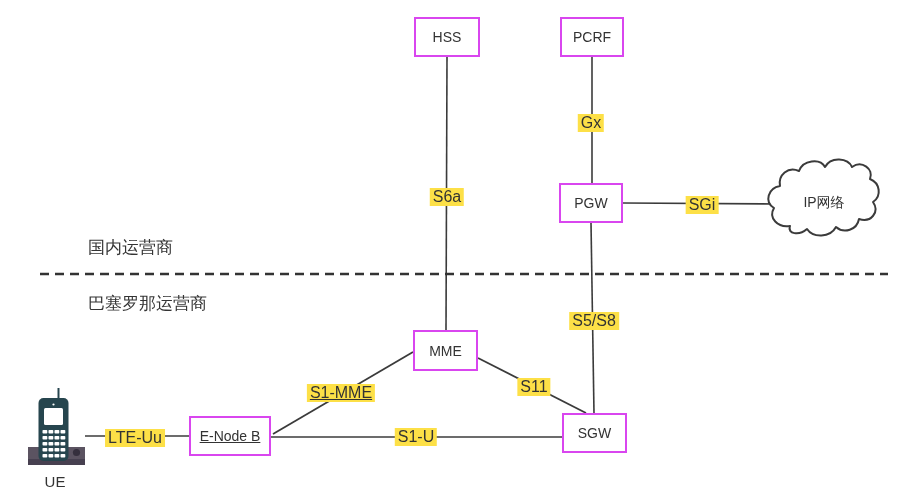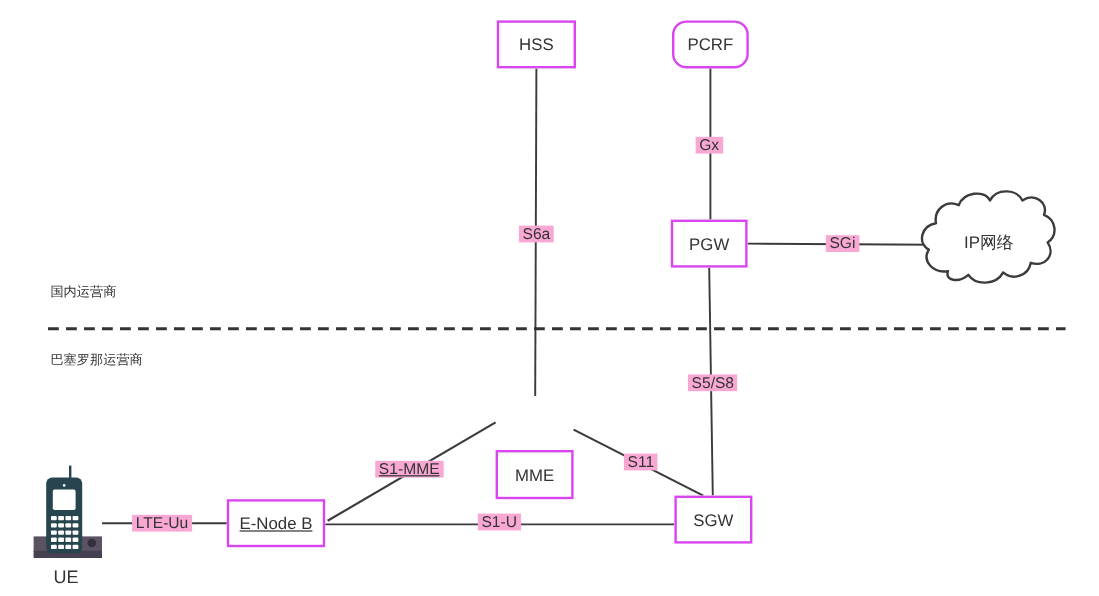--- a/index.html
+++ b/index.html
@@ -27,41 +27,42 @@
     background: #ffffff;
     display: flex;
     align-items: center;
     justify-content: center;
     font-size: 14px;
     color: #333333;
     white-space: nowrap;
   }
   .elabel {
     position: absolute;
-    font-size: 13px;
+    font-size: 16px;
     color: #333333;
-    background: #f9a8d4;
+    background: #fde047;
     padding: 0 3px;
     white-space: nowrap;
     transform: translateX(-50%);
     line-height: 1.1;
   }
   .cloud-label {
     position: absolute;
     font-size: 14px;
     color: #333333;
     white-space: nowrap;
     transform: translate(-50%, -50%);
     background: transparent;
   }
   .region-label {
     position: absolute;
-    font-size: 11px;
+    font-size: 17px;
     color: #333333;
     white-space: nowrap;
+    margin-left: 46px;
   }
   .ue-label {
     position: absolute;
     font-size: 15px;
     color: #333333;
     transform: translateX(-50%);
     background: transparent;
   }
 </style>
 </head>
@@ -122,23 +123,23 @@
           <rect x="60.5" y="448" width="4.8" height="3.6" rx="0.8"></rect>
         <rect x="42.5" y="454" width="4.8" height="3.6" rx="0.8"></rect>
           <rect x="48.5" y="454" width="4.8" height="3.6" rx="0.8"></rect>
           <rect x="54.5" y="454" width="4.8" height="3.6" rx="0.8"></rect>
           <rect x="60.5" y="454" width="4.8" height="3.6" rx="0.8"></rect>
       </g>
     </g>
   </svg>
 
   <div class="node" style="left:414px; top:17px;  width:66px; height:40px;">HSS</div>
-  <div class="node" style="left:560px; top:17px;  width:64px; height:40px;border-radius:12px;">PCRF</div>
+  <div class="node" style="left:560px; top:17px;  width:64px; height:40px;">PCRF</div>
   <div class="node" style="left:559px; top:183px; width:64px; height:40px;">PGW</div>
-  <div class="node" style="left:413px; top:330px; width:65px; height:41px;margin-top:45px;">MME</div>
+  <div class="node" style="left:413px; top:330px; width:65px; height:41px;">MME</div>
   <div class="node" style="left:562px; top:413px; width:65px; height:40px;">SGW</div>
   <div class="node" style="left:189px; top:416px; width:82px; height:40px;text-decoration:underline;">E-Node B</div>
 
   <div class="cloud-label" style="left:824px; top:203px;text-align:right;">IP网络</div>
 
   <div class="ue-label" style="left:55px; top:473px;">UE</div>
 
   <div class="elabel" style="left:447px; top:188px;">S6a</div>
   <div class="elabel" style="left:591px; top:114px;">Gx</div>
   <div class="elabel" style="left:702px; top:196px;">SGi</div>

